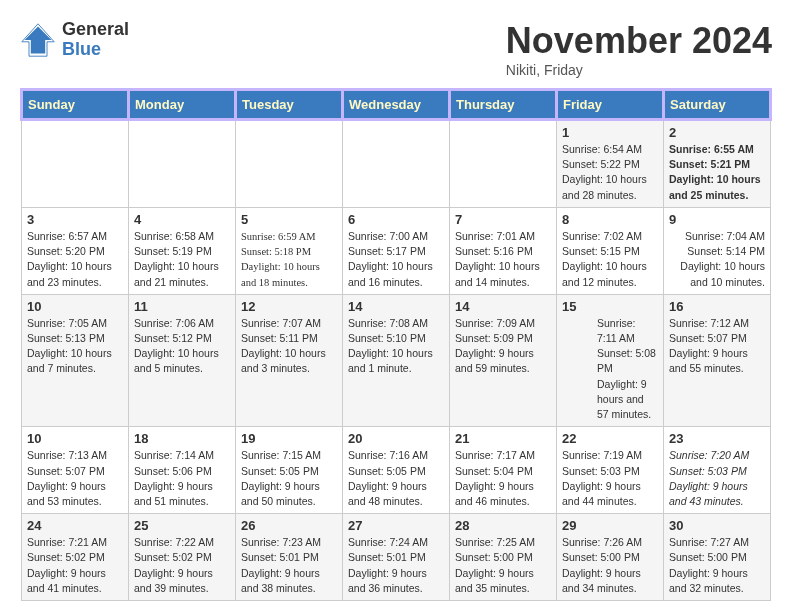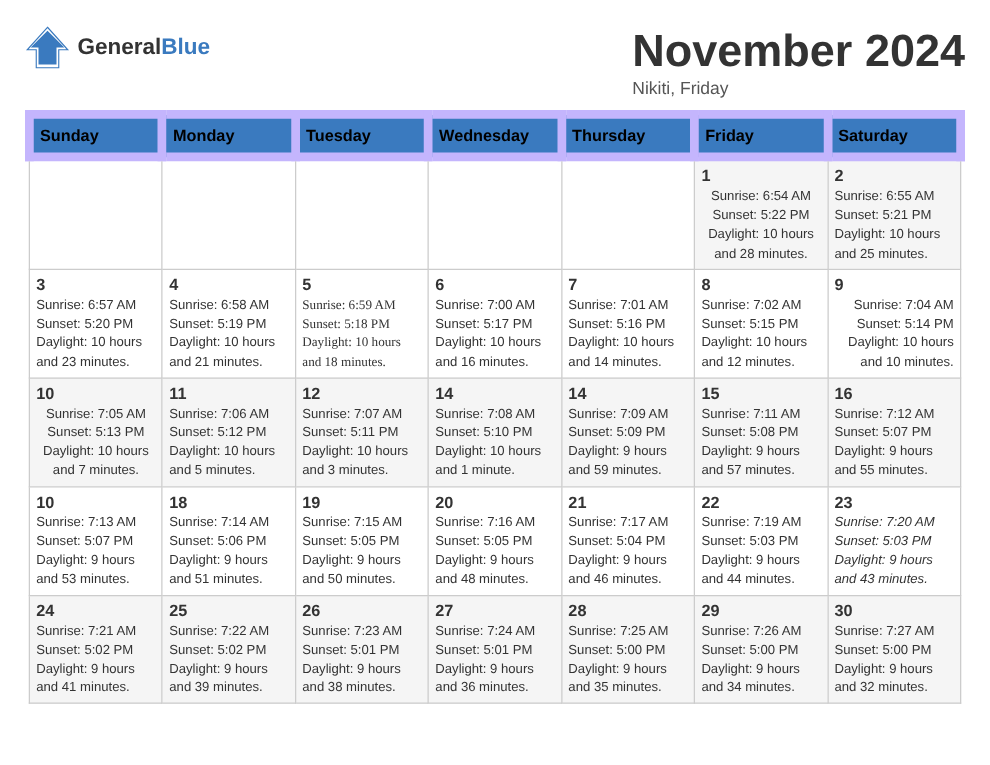--- a/index.html
+++ b/index.html
@@ -16,21 +16,21 @@
       align-items: flex-start;
       margin-bottom: 10px;
     }
     .logo {
       display: flex;
       align-items: center;
       gap: 6px;
     }
     .logo-text {
       display: flex;
-      flex-direction: row;
+      flex-direction: column;
       line-height: 1.1;
     }
     .logo-general {
       font-size: 18px;
       font-weight: bold;
       color: #333;
     }
     .logo-blue {
       font-size: 18px;
       font-weight: bold;
@@ -51,26 +51,26 @@
       font-size: 14px;
       color: #555;
     }
     table {
       width: 100%;
       border-collapse: collapse;
       table-layout: fixed;
     }
     thead tr th {
       background-color: #3a7abf;
-      color: #000000;
+      color: #fef9c3;
       font-size: 13px;
       font-weight: bold;
       padding: 6px 5px;
       text-align: left;
-      border: 7px solid #c4b5fd;
+      border: 3px solid #c4b5fd;
     }
     tbody tr td {
       border: 1px solid #ccc;
       vertical-align: top;
       padding: 4px 5px;
       font-size: 11px;
       color: #333;
       height: 85px;
       background: #fff;
     }
@@ -127,27 +127,27 @@
   </thead>
   <tbody id="calendar-body">
   <tr>
         <td class="empty-cell"></td>
         <td class="empty-cell"></td>
         <td class="empty-cell"></td>
         <td class="empty-cell"></td>
         <td class="empty-cell"></td>
         <td>
           <span class="day-number">1</span>
-          <div class="day-info" style="white-space: pre-line; text-align: center;">Sunrise: 6:54 AM
+          <div class="day-info" style="white-space: pre-line;">Sunrise: 6:54 AM
 Sunset: 5:22 PM
 Daylight: 10 hours and 28 minutes.</div>
         </td>
         <td>
           <span class="day-number">2</span>
-          <div class="day-info" style="white-space: pre-line;">Sunrise: 6:55 AM
+          <div class="day-info" style="white-space: pre-line; font-weight: bold;">Sunrise: 6:55 AM
 Sunset: 5:21 PM
 Daylight: 10 hours and 25 minutes.</div>
         </td>
       </tr>
       <tr>
         <td>
           <span class="day-number">3</span>
           <div class="day-info" style="white-space: pre-line;">Sunrise: 6:57 AM
 Sunset: 5:20 PM
 Daylight: 10 hours and 23 minutes.</div>
@@ -185,21 +185,21 @@
         <td>
           <span class="day-number">9</span>
           <div class="day-info" style="white-space: pre-line; text-align: right;">Sunrise: 7:04 AM
 Sunset: 5:14 PM
 Daylight: 10 hours and 10 minutes.</div>
         </td>
       </tr>
       <tr>
         <td>
           <span class="day-number">10</span>
-          <div class="day-info" style="white-space: pre-line; text-align: center;">Sunrise: 7:05 AM
+          <div class="day-info" style="white-space: pre-line;">Sunrise: 7:05 AM
 Sunset: 5:13 PM
 Daylight: 10 hours and 7 minutes.</div>
         </td>
         <td>
           <span class="day-number">11</span>
           <div class="day-info" style="white-space: pre-line;">Sunrise: 7:06 AM
 Sunset: 5:12 PM
 Daylight: 10 hours and 5 minutes.</div>
         </td>
         <td>
@@ -215,21 +215,21 @@
 Daylight: 10 hours and 1 minute.</div>
         </td>
         <td>
           <span class="day-number">14</span>
           <div class="day-info" style="white-space: pre-line;">Sunrise: 7:09 AM
 Sunset: 5:09 PM
 Daylight: 9 hours and 59 minutes.</div>
         </td>
         <td>
           <span class="day-number">15</span>
-          <div class="day-info" style="white-space: pre-line;">Sunrise: 7:11 AM
+          <div class="day-info" style="white-space: pre-line; margin-left: 35px;">Sunrise: 7:11 AM
 Sunset: 5:08 PM
 Daylight: 9 hours and 57 minutes.</div>
         </td>
         <td>
           <span class="day-number">16</span>
           <div class="day-info" style="white-space: pre-line;">Sunrise: 7:12 AM
 Sunset: 5:07 PM
 Daylight: 9 hours and 55 minutes.</div>
         </td>
       </tr>

